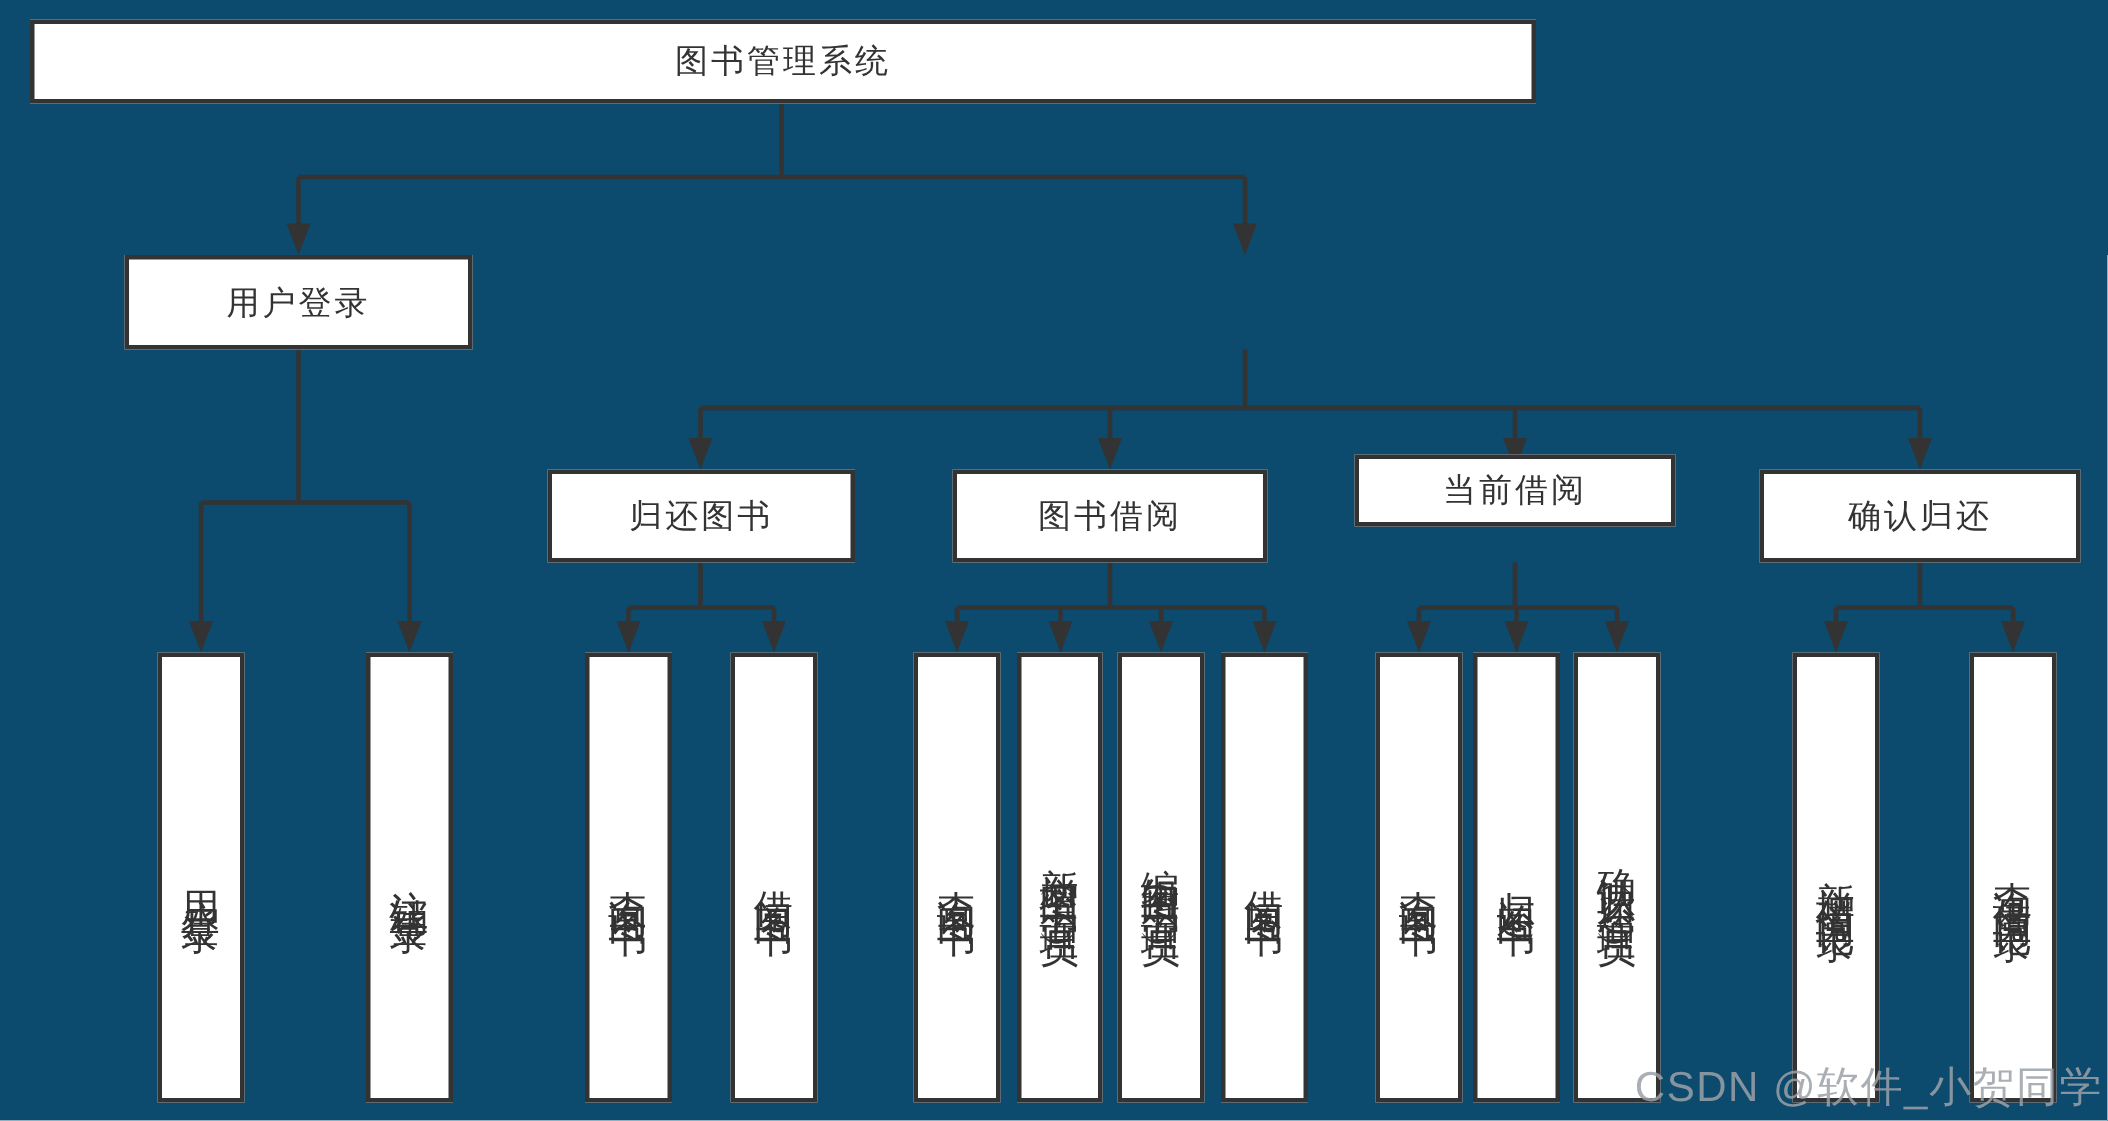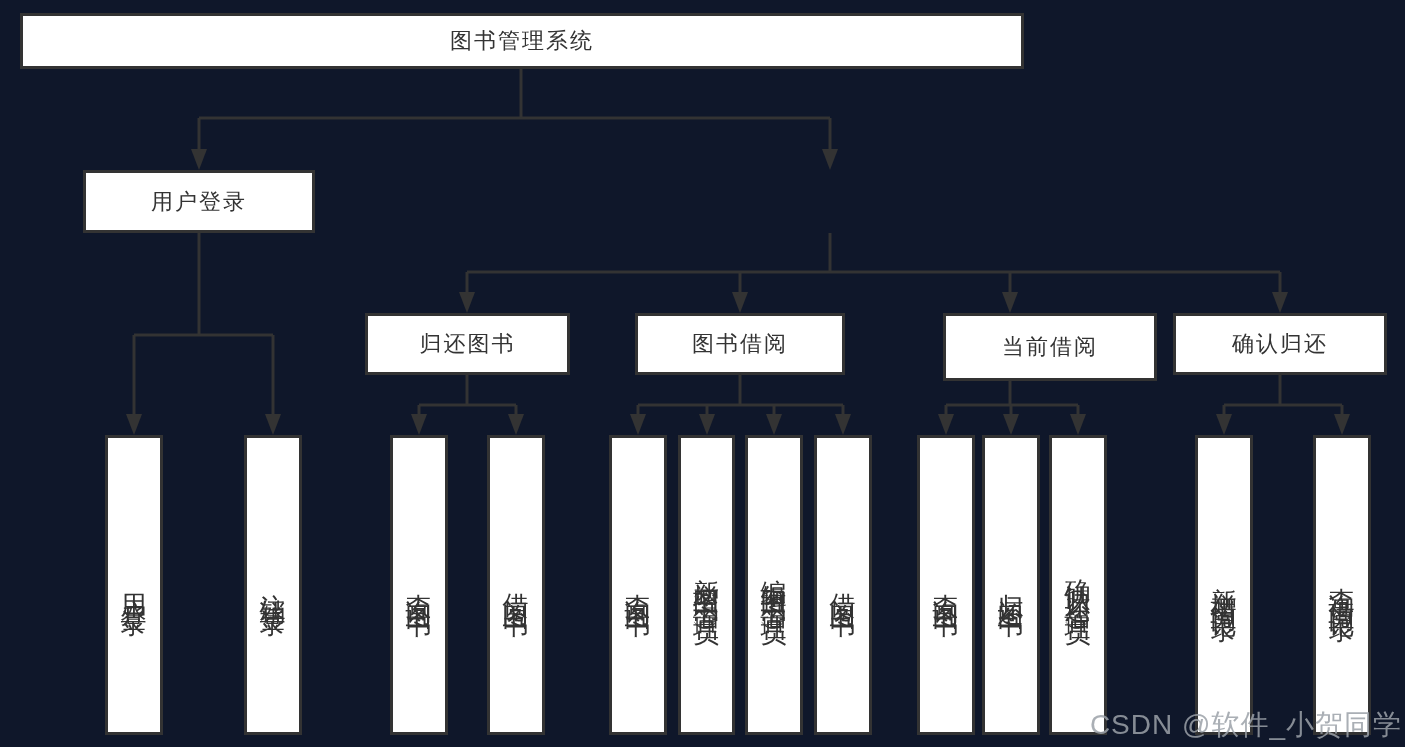--- a/index.html
+++ b/index.html
@@ -5,21 +5,21 @@
   html, body {
     margin: 0;
     padding: 0;
     background: #ffffff;
     font-family: "Liberation Sans", "DejaVu Sans", sans-serif;
   }
   .canvas {
     position: relative;
     width: 1405px;
     height: 747px;
-    background: #0f172a;
+    background: #0c4a6e;
     overflow: hidden;
   }
   .connector-svg {
     position: absolute;
     left: 0;
     top: 0;
     width: 1405px;
     height: 747px;
     z-index: 1;
   }
@@ -112,21 +112,21 @@
   <div class="box" style="left:83px; top:170px; width:232px; height:63px;">
     <span class="hlabel">用户登录</span>
   </div>
 
   <div class="box" style="left:365px; top:313px; width:205px; height:62px;">
     <span class="hlabel">归还图书</span>
   </div>
   <div class="box" style="left:635px; top:313px; width:210px; height:62px;">
     <span class="hlabel">图书借阅</span>
   </div>
-  <div class="box" style="left:903px; top:313px; width:214px; height:68px;margin-left:40px;">
+  <div class="box" style="left:903px; top:303px; width:214px; height:48px;">
     <span class="hlabel">当前借阅</span>
   </div>
   <div class="box" style="left:1173px; top:313px; width:214px; height:62px;">
     <span class="hlabel">确认归还</span>
   </div>
 
   <div class="box leaf" style="left:105px; top:435px; width:58px; height:300px;">
     <span class="vlabel">用户登录</span>
   </div>
   <div class="box leaf" style="left:244px; top:435px; width:58px; height:300px;">

